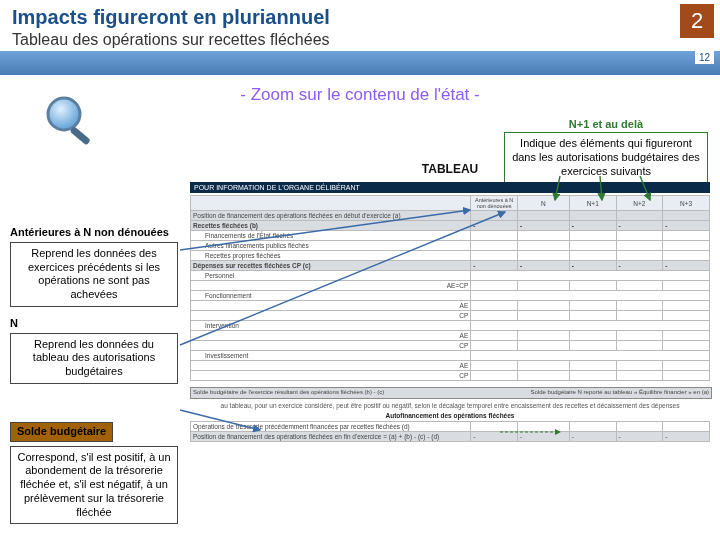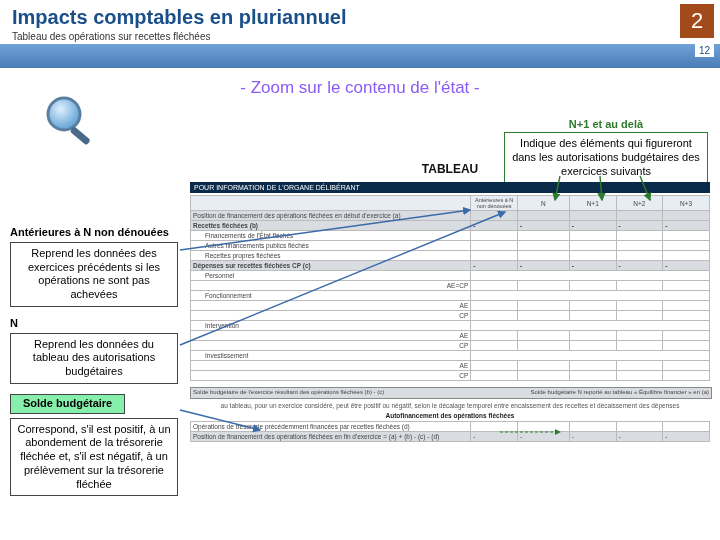--- a/index.html
+++ b/index.html
@@ -15,21 +15,21 @@
   .header {
     padding: 6px 12px 2px 12px;
   }
   .title {
     color: #1a4f8a;
     font-size: 20px;
     font-weight: bold;
   }
   .subtitle {
     color: #333;
-    font-size: 10px;
+    font-size: 16px;
     margin-top: 2px;
   }
   .badge {
     position: absolute;
     top: 4px;
     right: 6px;
     width: 34px;
     height: 34px;
     background: #a24a1a;
     color: #fff;
@@ -97,24 +97,25 @@
   }
   .left-stack .box {
     border: 1px solid #444;
     background: #fff;
     padding: 4px 6px;
     text-align: center;
     margin-bottom: 10px;
   }
   .left-stack .single {
     border: 1px solid #444;
-    background: #86efac;
-    padding: 2px 12px;
+    background: #a16207;
+    padding: 2px 6px;
     display: inline-block;
     font-weight: bold;
+    margin-top: 28px;
   }
   .canvas {
     position: absolute;
     left: 190px;
     top: 162px;
     width: 520px;
     height: 360px;
     font-size: 6.5px;
     color: #444;
   }
@@ -178,21 +179,21 @@
     text-align: center;
     margin-top: 3px;
   }
   .sec2-title { font-weight: bold; color: #222; }
   svg.arrows { position:absolute; left:0; top:0; pointer-events:none;}
 </style>
 </head>
 <body>
 
 <div class="header">
-  <div class="title">Impacts comptables en pluriannuel</div>
+  <div class="title">Impacts figureront en pluriannuel</div>
   <div class="subtitle">Tableau des opérations sur recettes fléchées</div>
 </div>
 <div class="badge">2</div>
 <div class="blue-bar">
   <div class="page-num">12</div>
 </div>
 
 <div class="zoom-title">- Zoom sur le contenu de l'état -</div>
 
 <div class="magnifier">

